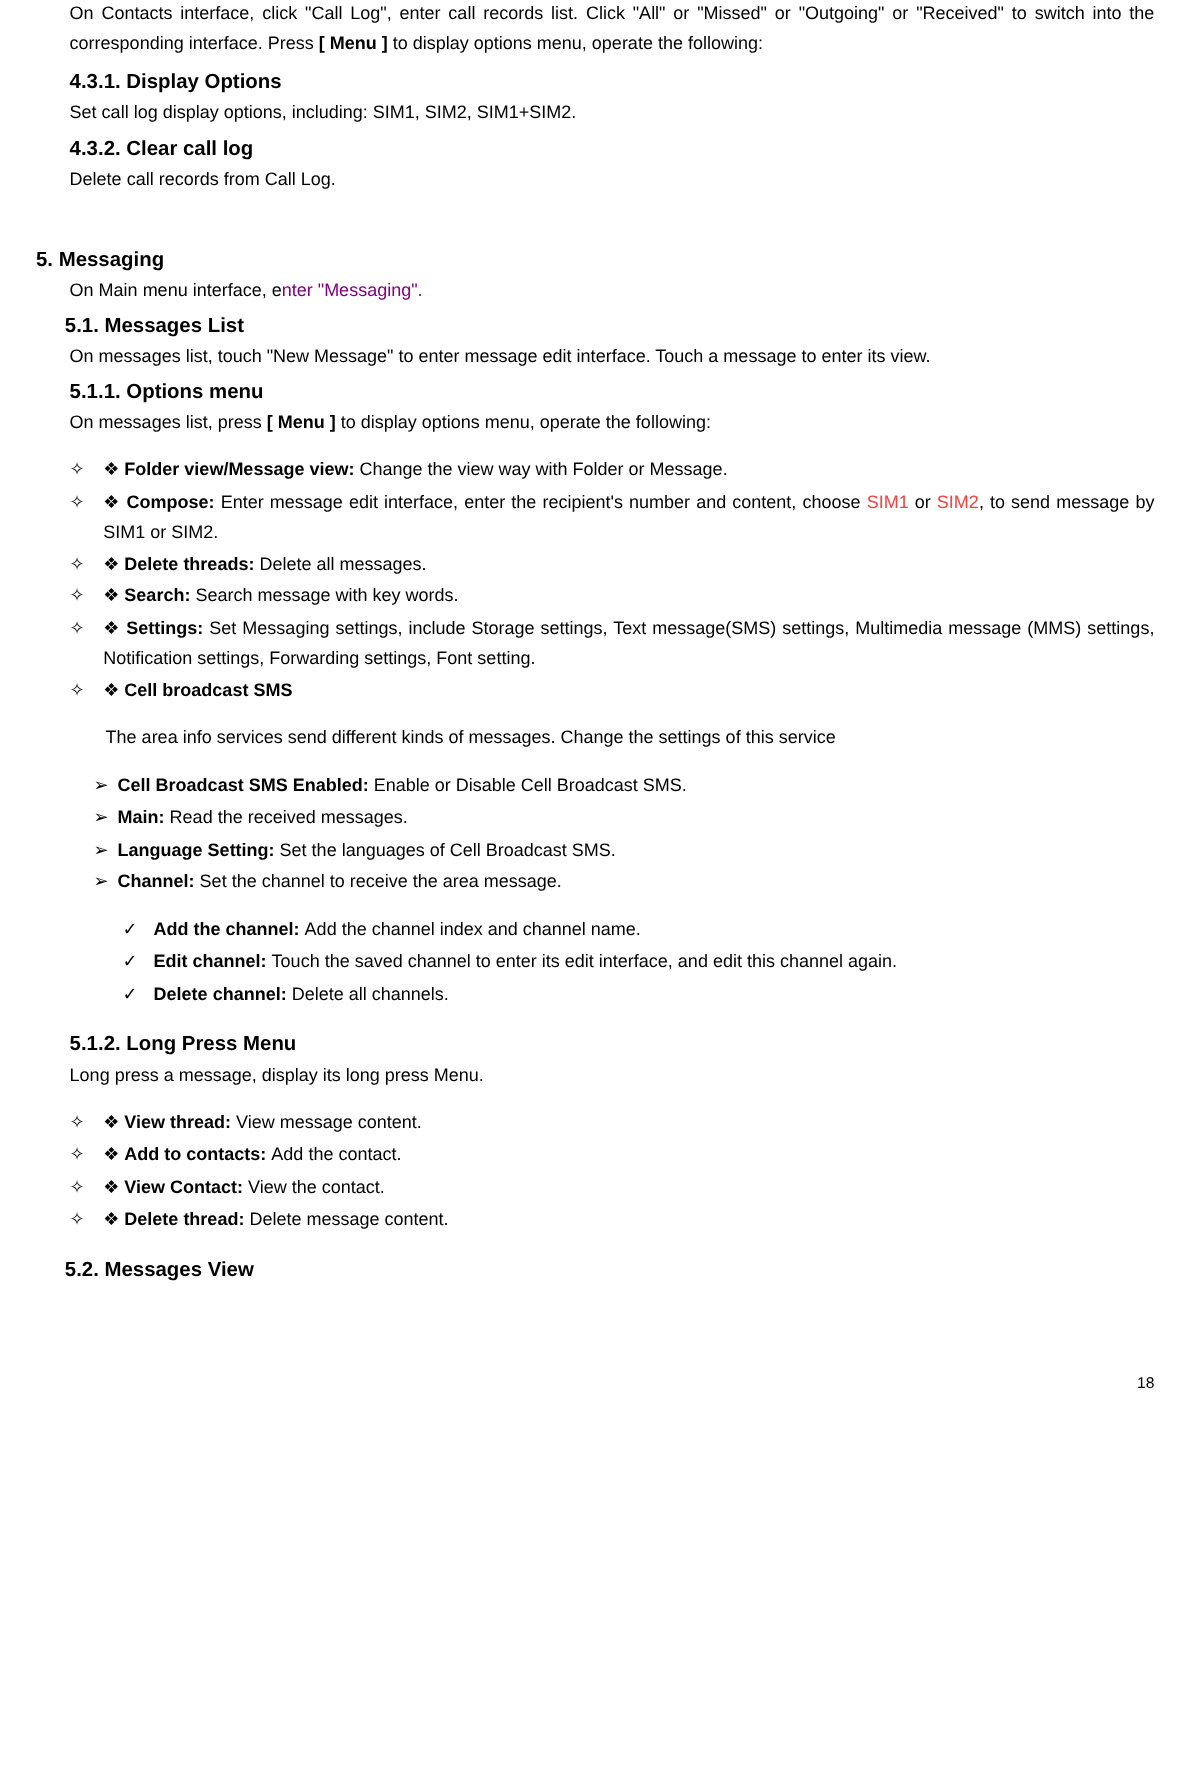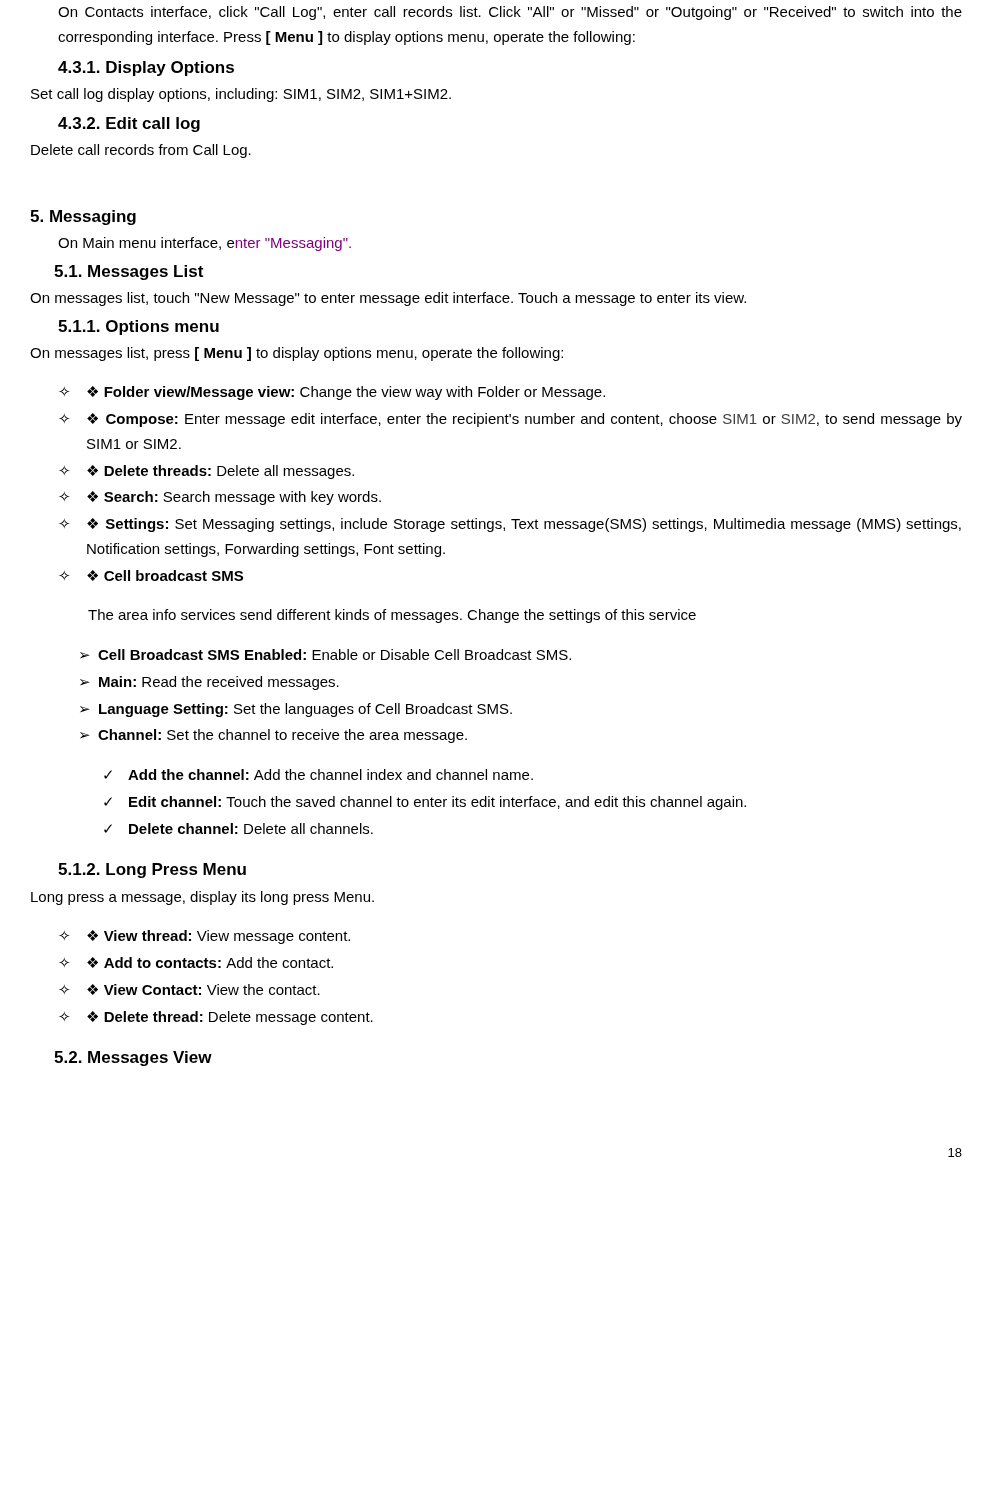--- a/index.html
+++ b/index.html
@@ -14,21 +14,21 @@
   }
   .page {
     padding: 0 30px 0 30px;
     box-sizing: border-box;
   }
   .body-indent {
     margin-left: 28px;
     text-align: justify;
   }
   .heading-431 { margin-left: 28px; font-weight: bold; font-size: 17px; margin-top: 4px; }
-  .p1 { text-align: justify; }
+  .p1 { margin-left: 28px; text-align: justify; }
   .heading-5 { font-weight: bold; font-size: 17px; margin-left: 0; margin-top: 40px; }
   .p2 { margin-left: 28px; }
   .heading-51 { margin-left: 24px; font-weight: bold; font-size: 17px; margin-top: 2px; }
   .heading-511 { margin-left: 28px; font-weight: bold; font-size: 17px; margin-top: 2px; }
   .diamond-list {
     margin-left: 28px;
     padding-left: 0;
     list-style: none;
   }
   .diamond-list > li {
@@ -62,21 +62,21 @@
     padding-left: 26px;
     text-align: justify;
     margin-bottom: 2px;
   }
   .bullet-sym {
     position: absolute;
     left: 0;
     top: 0;
   }
   .bold { font-weight: bold; }
-  .red { color: #404040; }
+  .red { color: #ef4444; }
   .purple { color: #800080; }
   .page-num {
     text-align: right;
     font-size: 13px;
     margin-top: 70px;
   }
   .cb-desc { margin-left: 58px; text-align: justify; }
   .cb-desc2 { margin-left: 50px; text-align: justify; }
 </style>
 </head>
@@ -84,21 +84,21 @@
 
 <div class="page">
 
   <div class="body-indent">
     <span>On Contacts interface, click "Call Log", enter call records list. Click "All" or "Missed" or "Outgoing" or "Received" to switch into the corresponding interface. Press </span><span class="bold">[ Menu ]</span><span> to display options menu, operate the following:</span>
   </div>
 
   <div class="heading-431">4.3.1.    Display Options</div>
   <div class="p1">Set call log display options, including: SIM1, SIM2, SIM1+SIM2.</div>
 
-  <div class="heading-431">4.3.2.    Edit call log</div>
+  <div class="heading-431">4.3.2.    Clear call log</div>
   <div class="p1">Delete call records from Call Log.</div>
 
   <div class="heading-5">5.    Messaging</div>
   <div class="p2">
     <span>On Main menu interface, e</span><span class="purple">nter "Messaging".</span>
   </div>
 
   <div class="heading-51">5.1.   Messages List</div>
   <div class="p1">On messages list, touch "New Message" to enter message edit interface. Touch a message to enter its view.</div>
 

